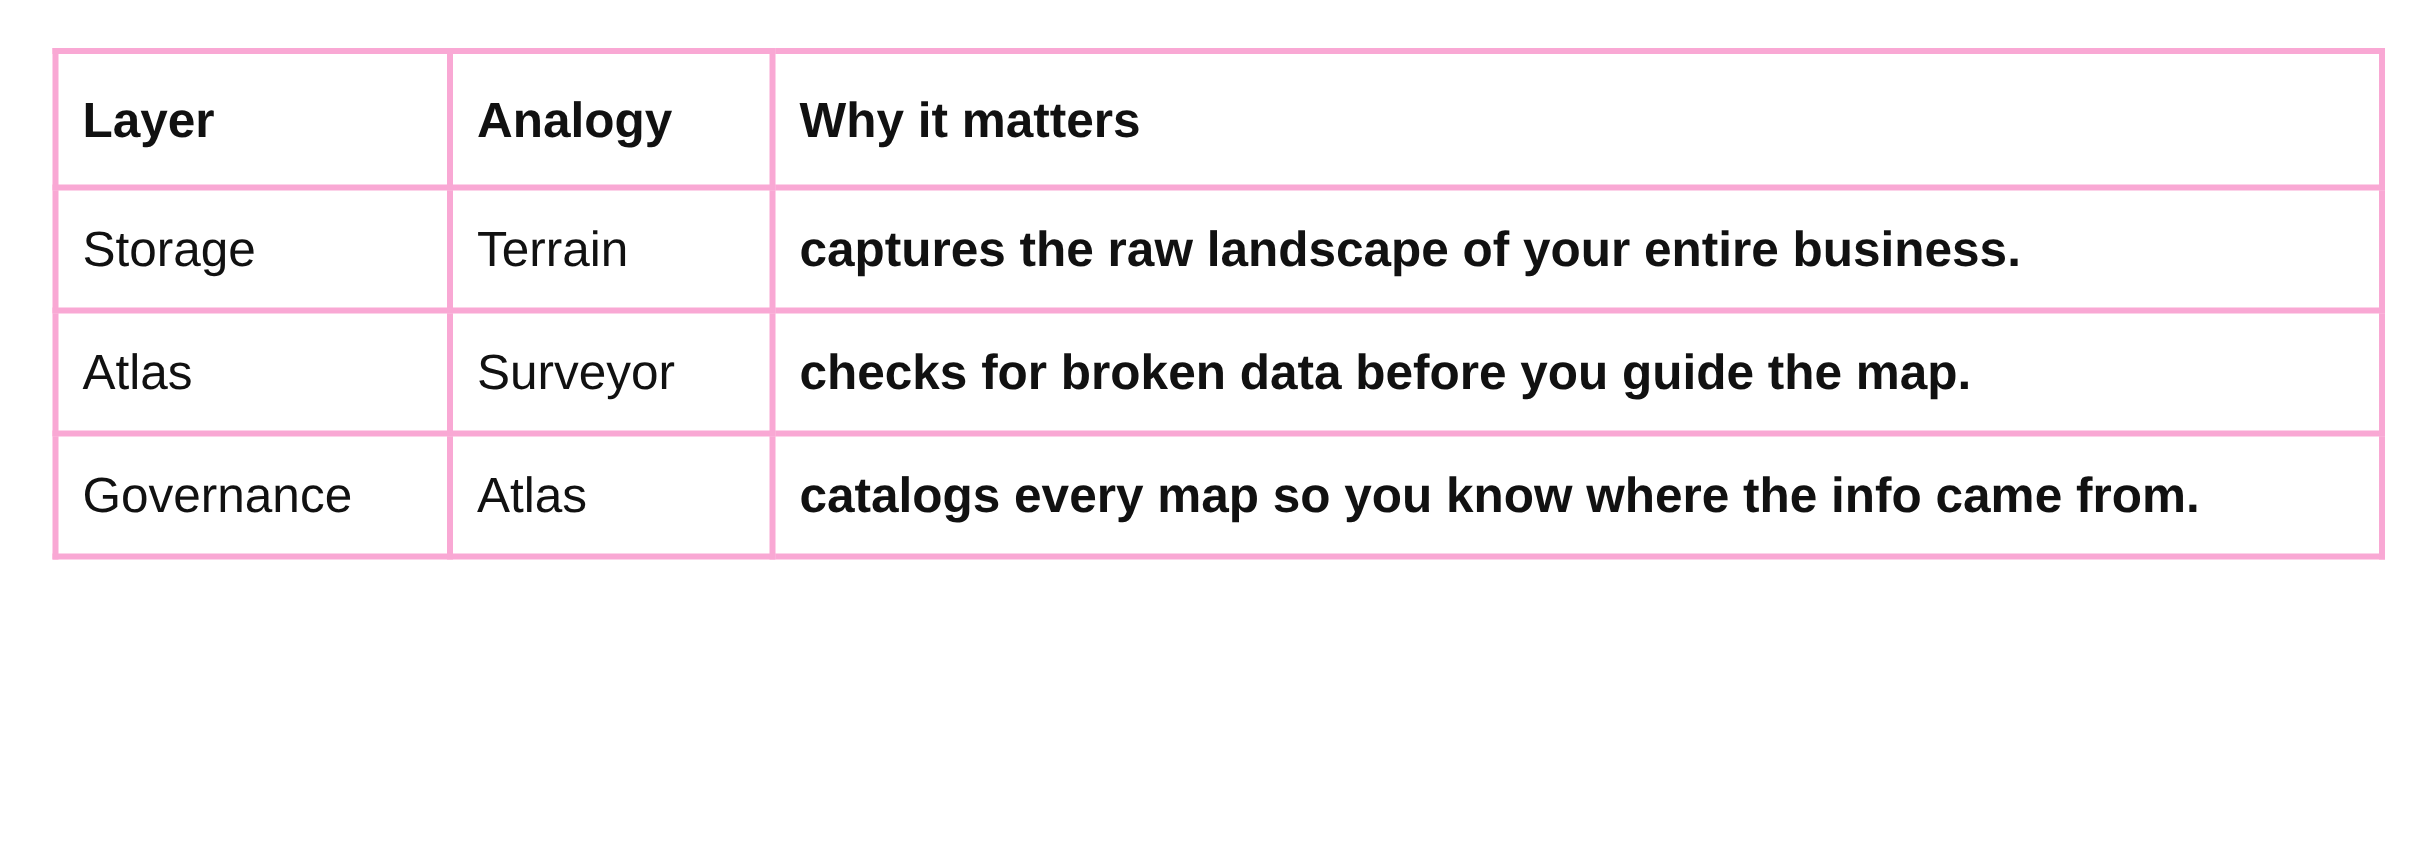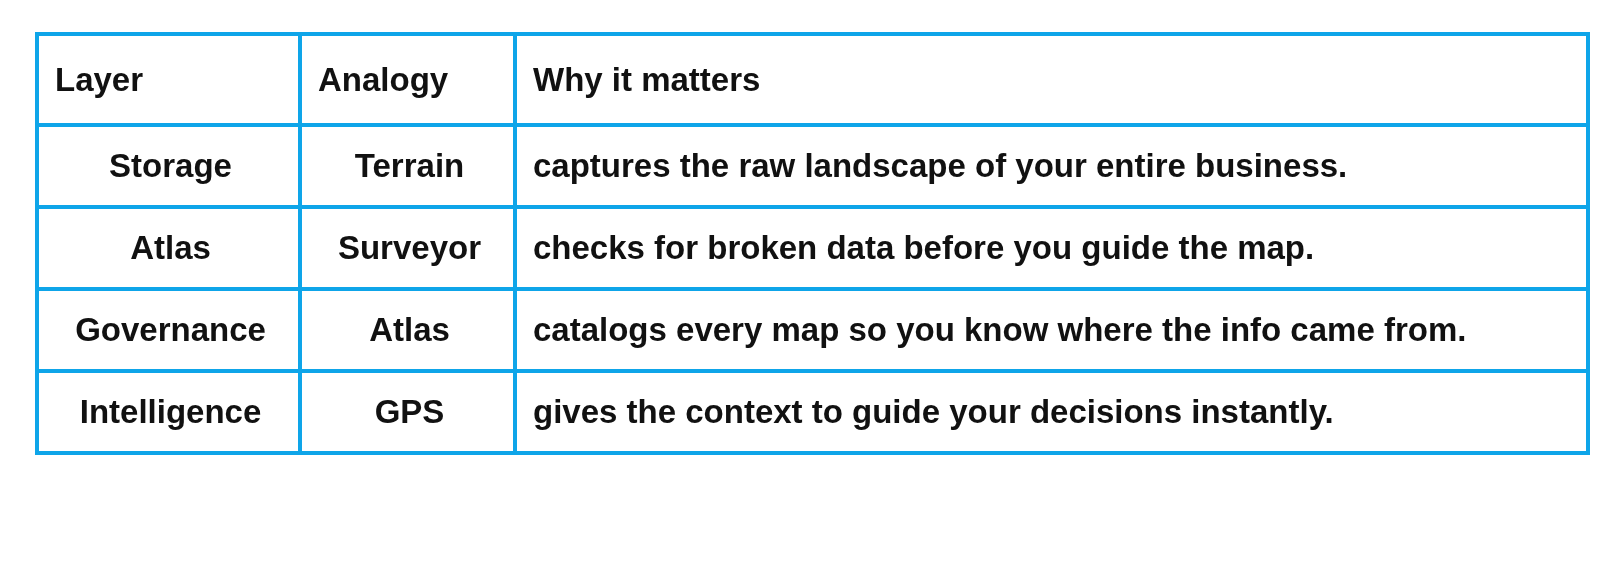--- a/index.html
+++ b/index.html
@@ -19,40 +19,39 @@
     position: absolute;
     left: 35px;
     top: 32px;
     width: 1555px;
     border-collapse: collapse;
     table-layout: fixed;
     background: #ffffff;
   }
   table.analogy-table th,
   table.analogy-table td {
-    border: 4px solid #0ea5e9;
+    border: 4px solid #f9a8d4;
     text-align: left;
     vertical-align: middle;
     padding: 0 12px 0 16px;
     font-size: 33px;
     line-height: 1.2;
     background: #ffffff;
     white-space: nowrap;
     overflow: hidden;
   }
   table.analogy-table thead th {
     height: 87px;
     font-weight: 700;
   }
   table.analogy-table tbody tr {
     height: 82px;
   }
   table.analogy-table tbody th {
-    font-weight: 700;
-    text-align: center;
+    font-weight: 400;
   }
   table.analogy-table tbody td.why-cell {
     font-weight: 700;
   }
   col.col-layer   { width: 263px; }
   col.col-analogy { width: 215px; }
   col.col-why     { width: auto;  }
 </style>
 </head>
 <body>
@@ -79,19 +78,14 @@
     <tr>
       <th>Atlas</th>
       <th>Surveyor</th>
       <td class="why-cell">checks for broken data before you guide the map.</td>
     </tr>
     <tr>
       <th>Governance</th>
       <th>Atlas</th>
       <td class="why-cell">catalogs every map so you know where the info came from.</td>
     </tr>
-    <tr>
-      <th>Intelligence</th>
-      <th>GPS</th>
-      <td class="why-cell">gives the context to guide your decisions instantly.</td>
-    </tr>
   </tbody>
 </table>
 
 </body></html>

